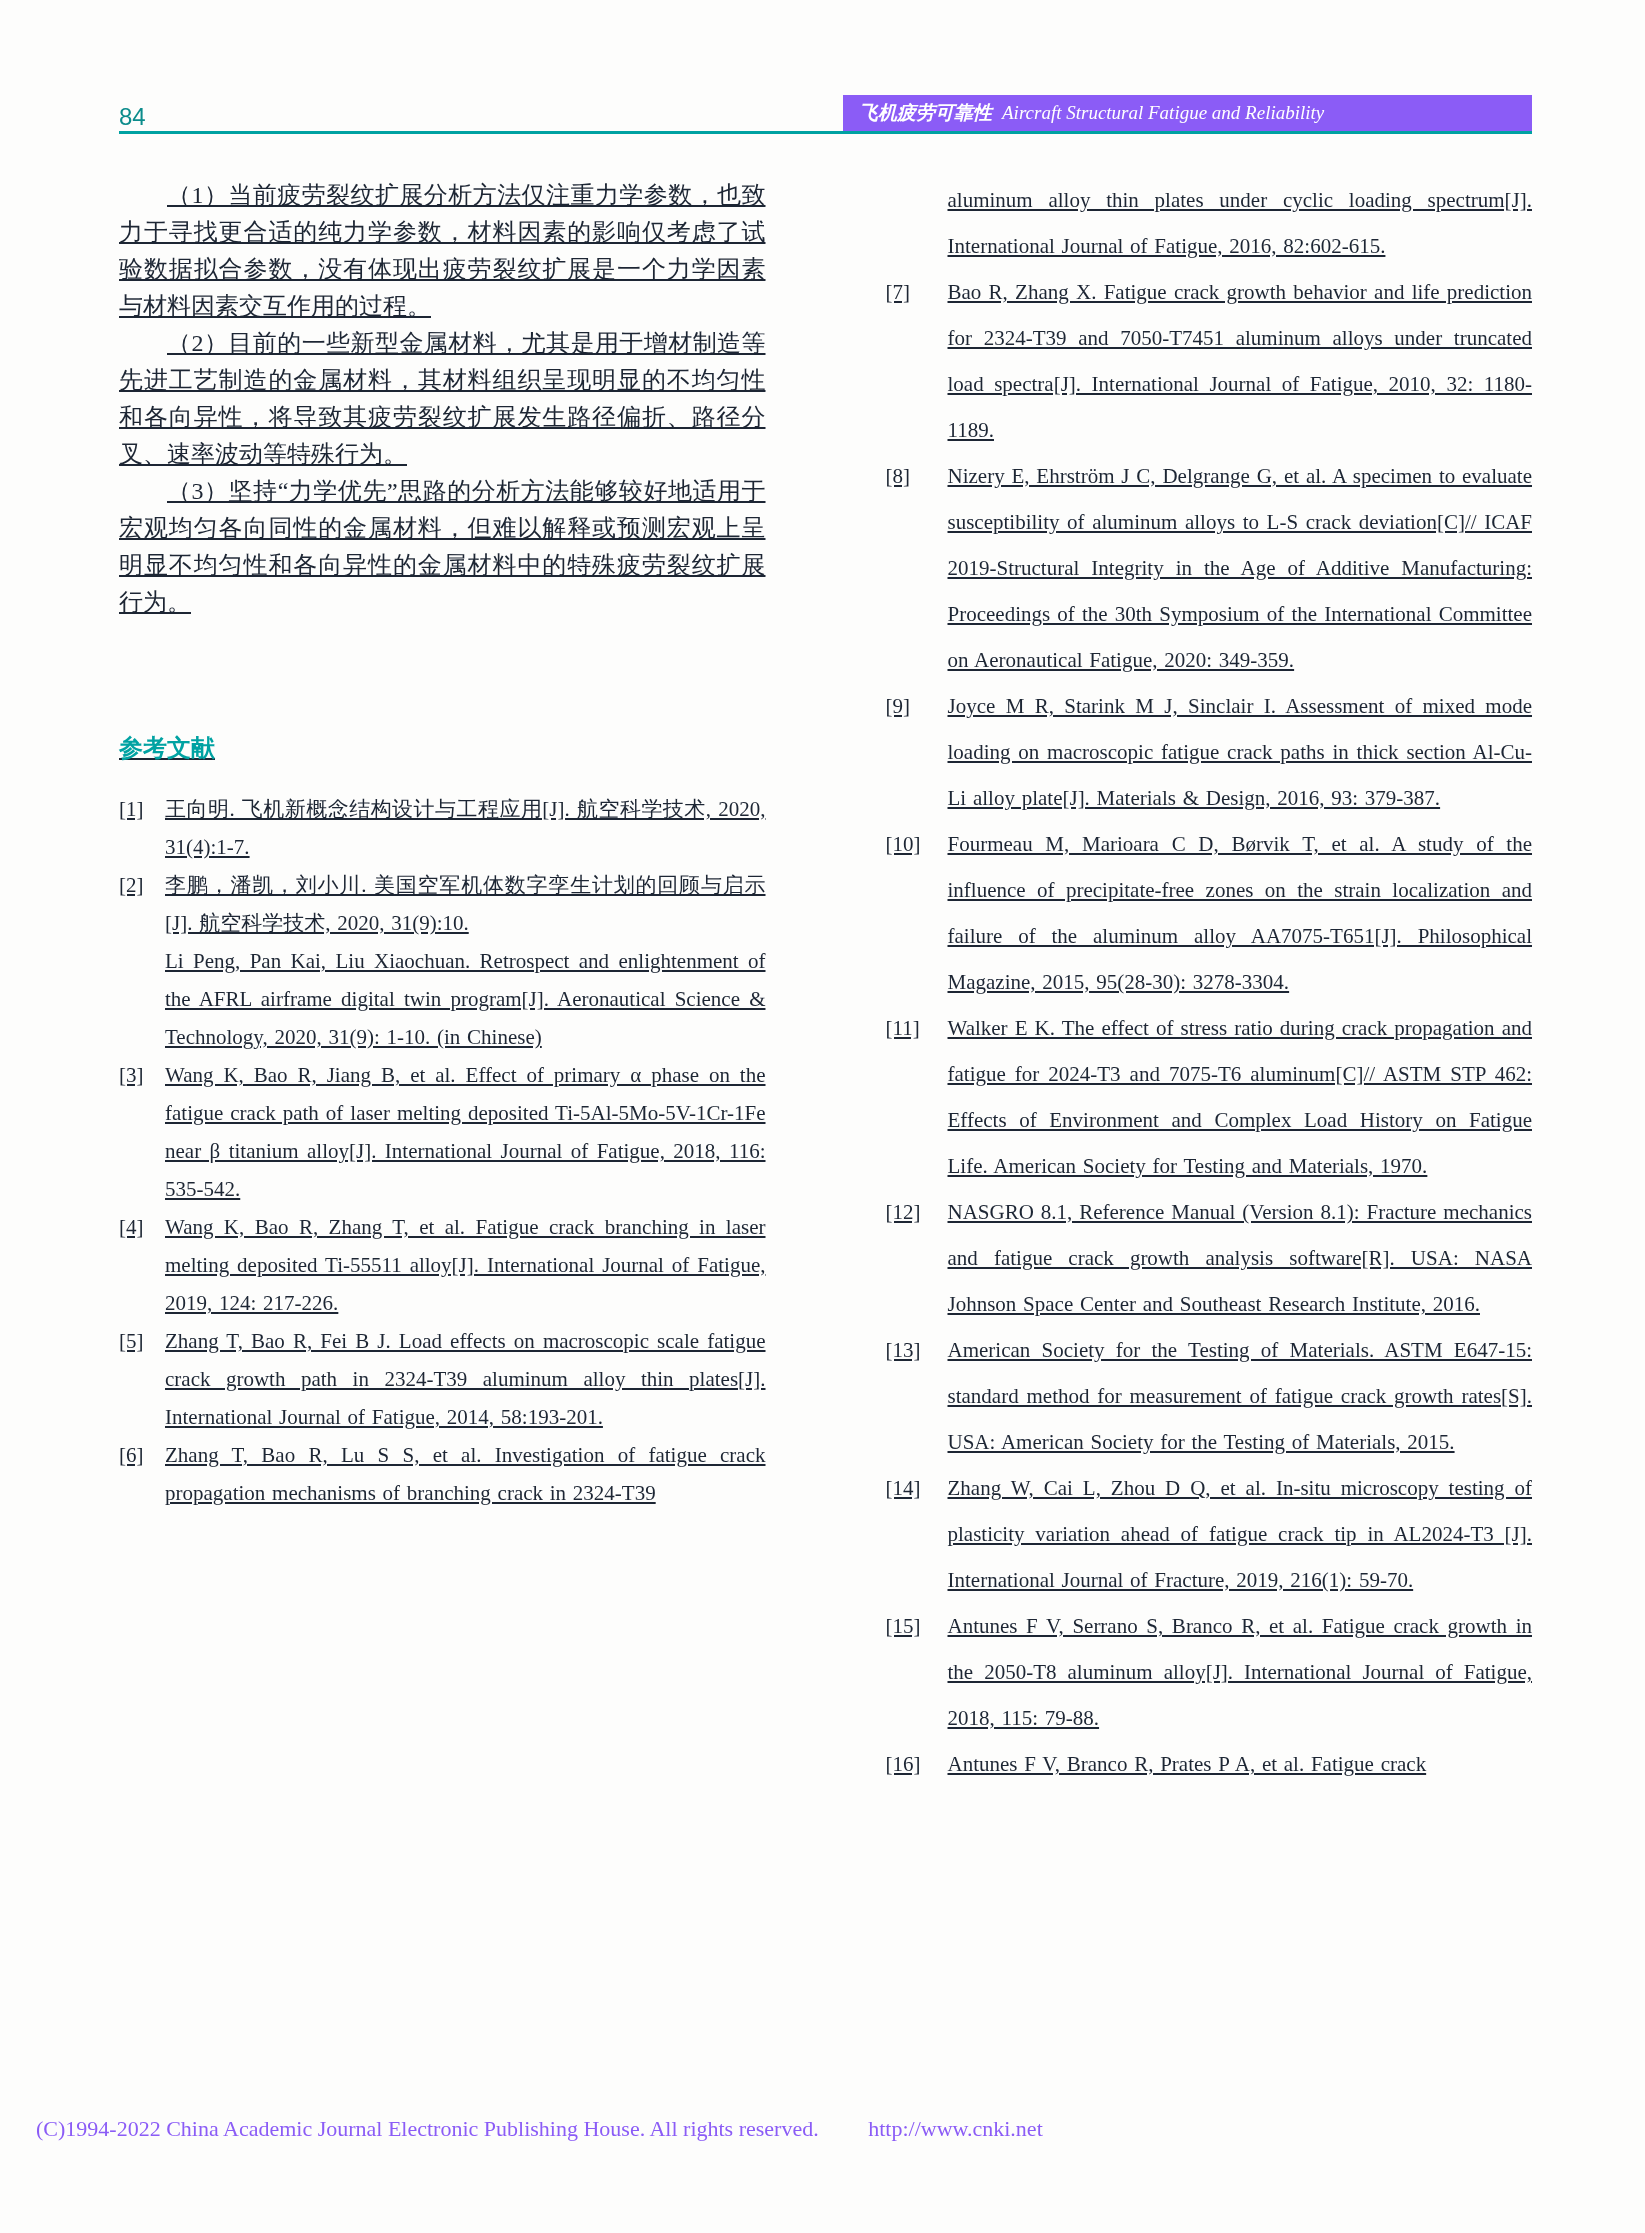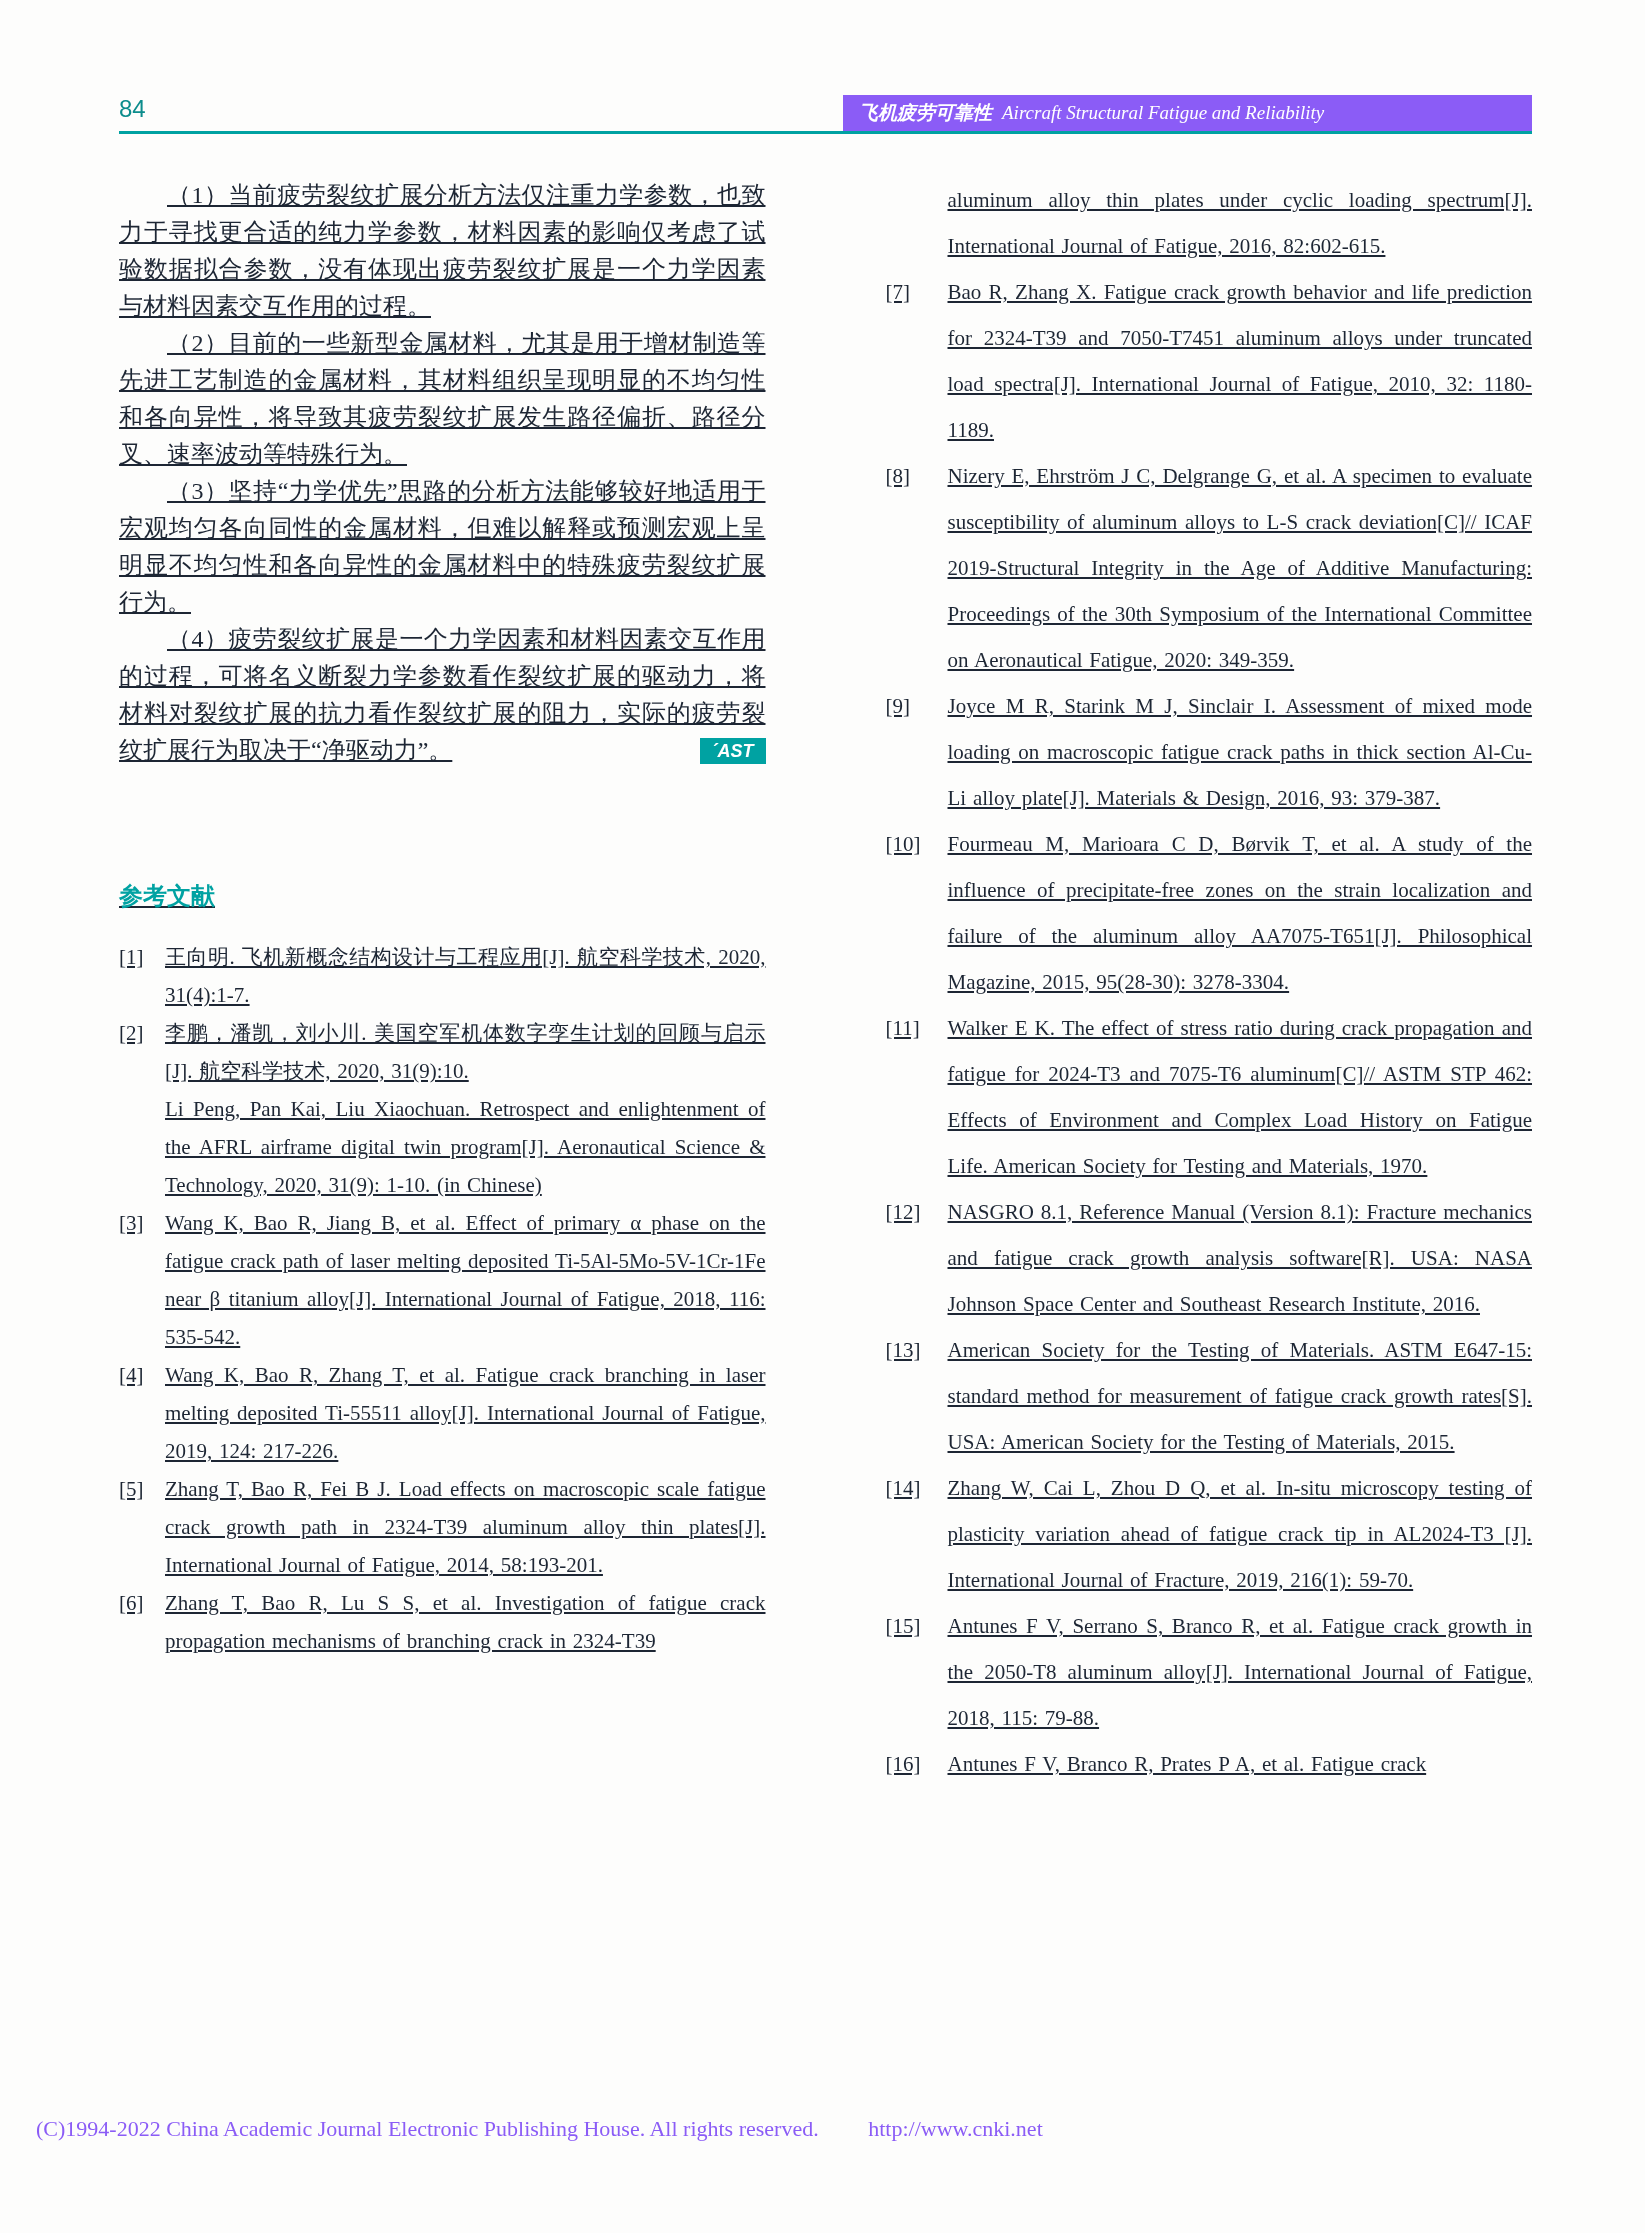--- a/index.html
+++ b/index.html
@@ -24,21 +24,21 @@
     border-bottom: 3px solid #00a2a2;
     display: flex;
     justify-content: space-between;
     align-items: flex-end;
     box-sizing: border-box;
   }
   .page-num {
     font-family: "Liberation Sans", sans-serif;
     font-size: 24px;
     color: #0c8c8c;
-    padding-bottom: 8px;
+    padding-bottom: 0;
   }
   .banner {
     width: 689px;
     height: 36px;
     background: #8b5cf6;
     color: #ffffff;
     display: flex;
     align-items: center;
     padding-left: 16px;
     box-sizing: border-box;
@@ -137,21 +137,20 @@
       <span class="banner-en">Aircraft Structural Fatigue and Reliability</span>
     </div>
   </header>
 
   <main class="columns">
     <section class="col col-left">
       <div id="conclusions">
           <p class="para">（1）当前疲劳裂纹扩展分析方法仅注重力学参数，也致力于寻找更合适的纯力学参数，材料因素的影响仅考虑了试验数据拟合参数，没有体现出疲劳裂纹扩展是一个力学因素与材料因素交互作用的过程。</p>
           <p class="para">（2）目前的一些新型金属材料，尤其是用于增材制造等先进工艺制造的金属材料，其材料组织呈现明显的不均匀性和各向异性，将导致其疲劳裂纹扩展发生路径偏折、路径分叉、速率波动等特殊行为。</p>
           <p class="para">（3）坚持“力学优先”思路的分析方法能够较好地适用于宏观均匀各向同性的金属材料，但难以解释或预测宏观上呈明显不均匀性和各向异性的金属材料中的特殊疲劳裂纹扩展行为。</p>
-          <p class="para has-badge">（4）疲劳裂纹扩展是一个力学因素和材料因素交互作用的过程，可将名义断裂力学参数看作裂纹扩展的驱动力，将材料对裂纹扩展的抗力看作裂纹扩展的阻力，实际的疲劳裂纹扩展行为取决于“净驱动力”。<span class="ast-badge">´AST</span></p>
         </div>
       <h2 class="refs-heading">参考文献</h2>
       <div id="refs-left">
           <div class="ref">
             <span class="ref-label">[1]</span>
             <div class="ref-body">
               <div class="ref-part">王向明. 飞机新概念结构设计与工程应用[J]. 航空科学技术, 2020, 31(4):1-7.</div>
             </div>
           </div>
           <div class="ref">

